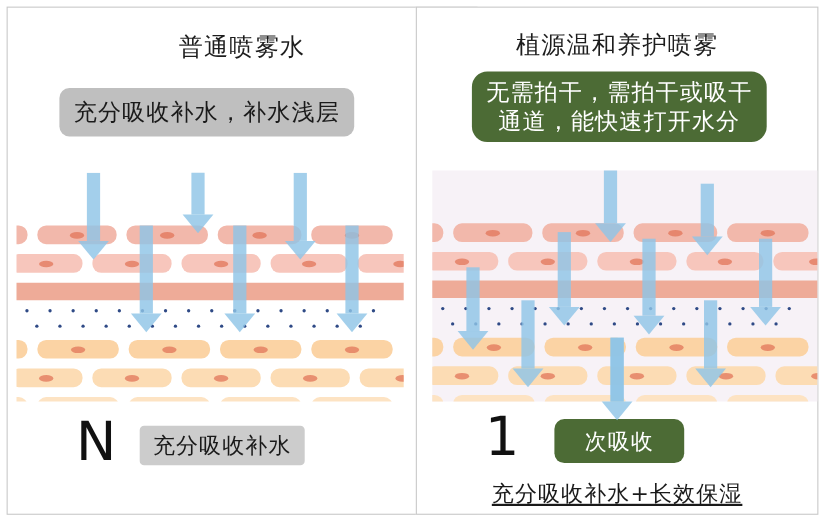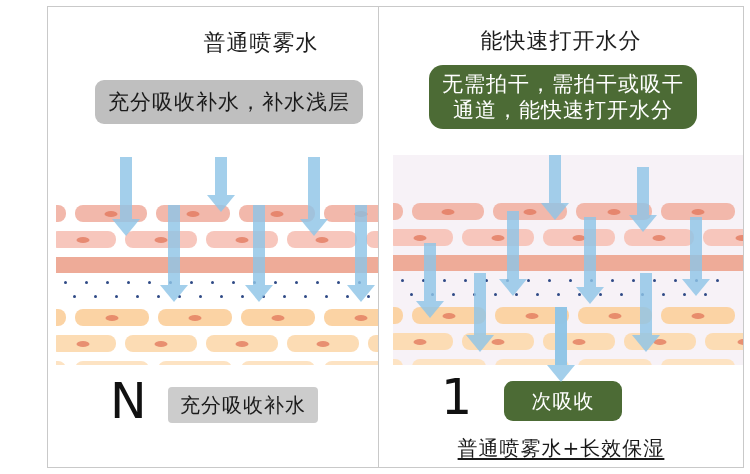--- a/index.html
+++ b/index.html
@@ -7,21 +7,21 @@
     width:750px;height:474px;background:#ffffff;
     font-family:"DejaVu Sans","Liberation Sans",sans-serif;
     overflow:hidden;position:relative;
   }
   .stage{position:absolute;inset:0;display:flex;}
   .panel{
     position:relative;box-sizing:border-box;
     border:1px solid #c9c9c9;background:#ffffff;
     overflow:hidden;
   }
-  .panel-left{left:6px;top:6px;width:428px;height:462px;position:absolute;margin-left:41px;}
+  .panel-left{left:6px;top:6px;width:428px;height:462px;position:absolute;}
   .panel-right{left:378px;top:6px;width:366px;height:462px;position:absolute;}
 
   .title{
     position:absolute;left:0;right:0;text-align:center;
     font-size:22px;color:#1d1d1d;letter-spacing:1px;white-space:nowrap;
   }
   .title-left{top:21px;}
   .title-right{top:19px;}
 
   .callout{
@@ -261,21 +261,21 @@
           <div class="head" style="top:80px;"></div>
       </div>
     </div>
 
     <div class="num num-left">N</div>
     <div class="pill pill-gray">充分吸收补水</div>
   </div>
 
   <div class="panel panel-right">
 
-    <div class="title title-right">能快速打开水分</div>
+    <div class="title title-right">植源温和养护喷雾</div>
 
     <div class="callout callout-green">
       <div>
         <span>无需拍干，需拍干或吸干</span>
         <span>通道，能快速打开水分</span>
       </div>
     </div>
 
     <div class="skin skin-right">
 
@@ -431,16 +431,16 @@
       </div>
     </div>
 
     <div class="arrow" style="left:182px;top:300px;z-index:5;">
       <div class="shaft" style="height:58px;"></div>
         <div class="head" style="top:58px;"></div>
     </div>
 
     <div class="num num-right">1</div>
     <div class="pill pill-green">次吸收</div>
-    <div class="footnote">普通喷雾水+长效保湿</div>
+    <div class="footnote">充分吸收补水+长效保湿</div>
   </div>
 
 </div>
 
 </body></html>

